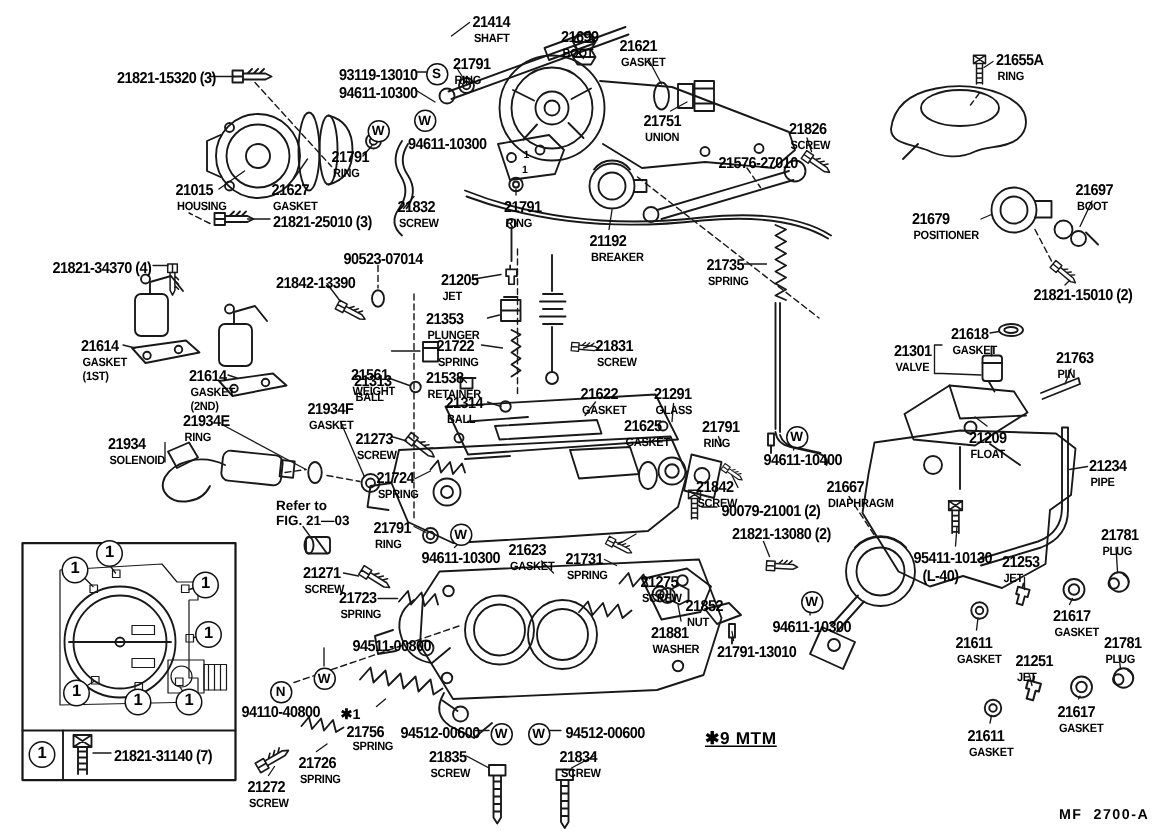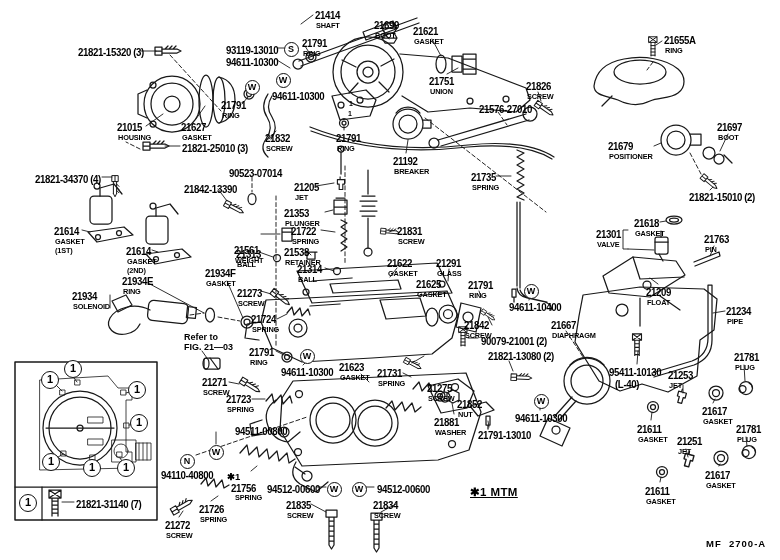--- a/index.html
+++ b/index.html
@@ -338,21 +338,21 @@
 
 <div class="lbl" style="left:184px;top:332px">
   <div class="rf">Refer to</div>
   <div class="rf">FIG. 21—03</div>
 </div>
 
 <div class="lbl" style="left:76px;top:498px">
   <div class="n">21821-31140 (7)</div>
 </div>
 
-<div class="note" style="left:470px;top:485px">✱1 MTM</div>
+<div class="note" style="left:470px;top:485px">✱9 MTM</div>
 
 <div class="footer" style="left:706px;top:538px">MF  2700-A</div>
 
 <div id="labels">
       <div class="lbl" style="left: 78px; top: 46px;">
         <div class="n">21821-15320 (3)</div>
       </div>
       <div class="lbl" style="left: 226px; top: 44px;">
         <div class="n">93119-13010</div>
       </div>

